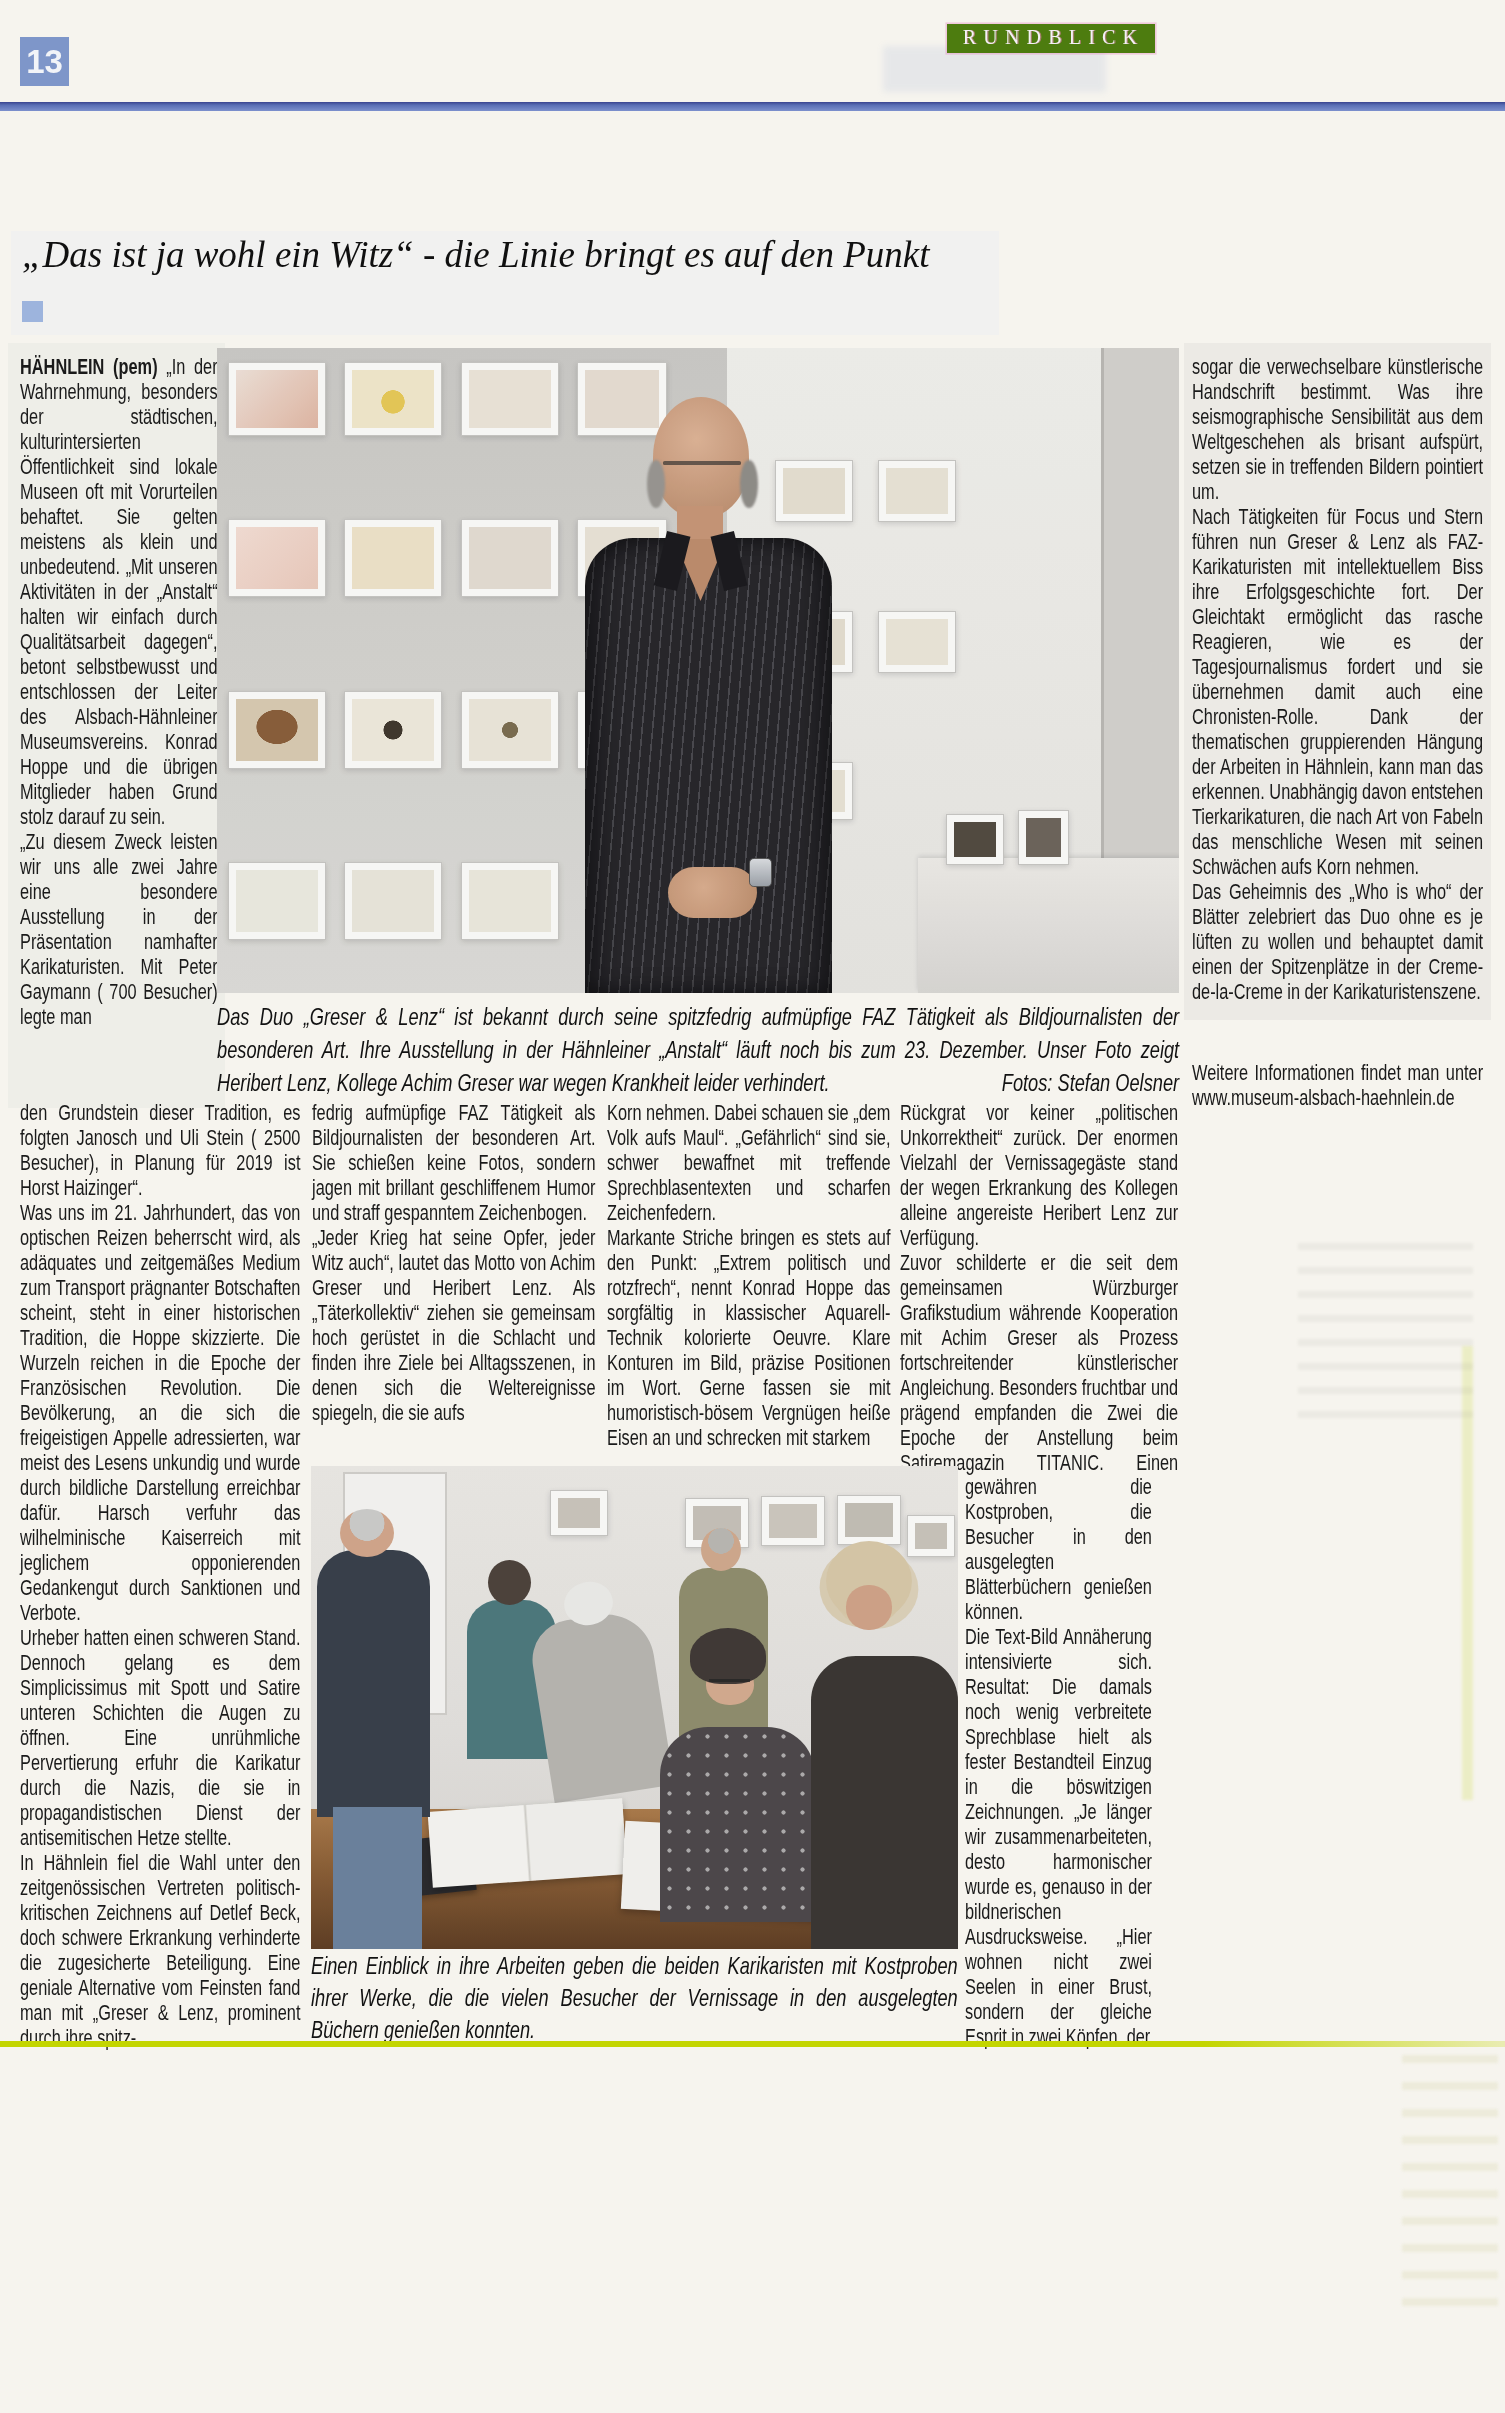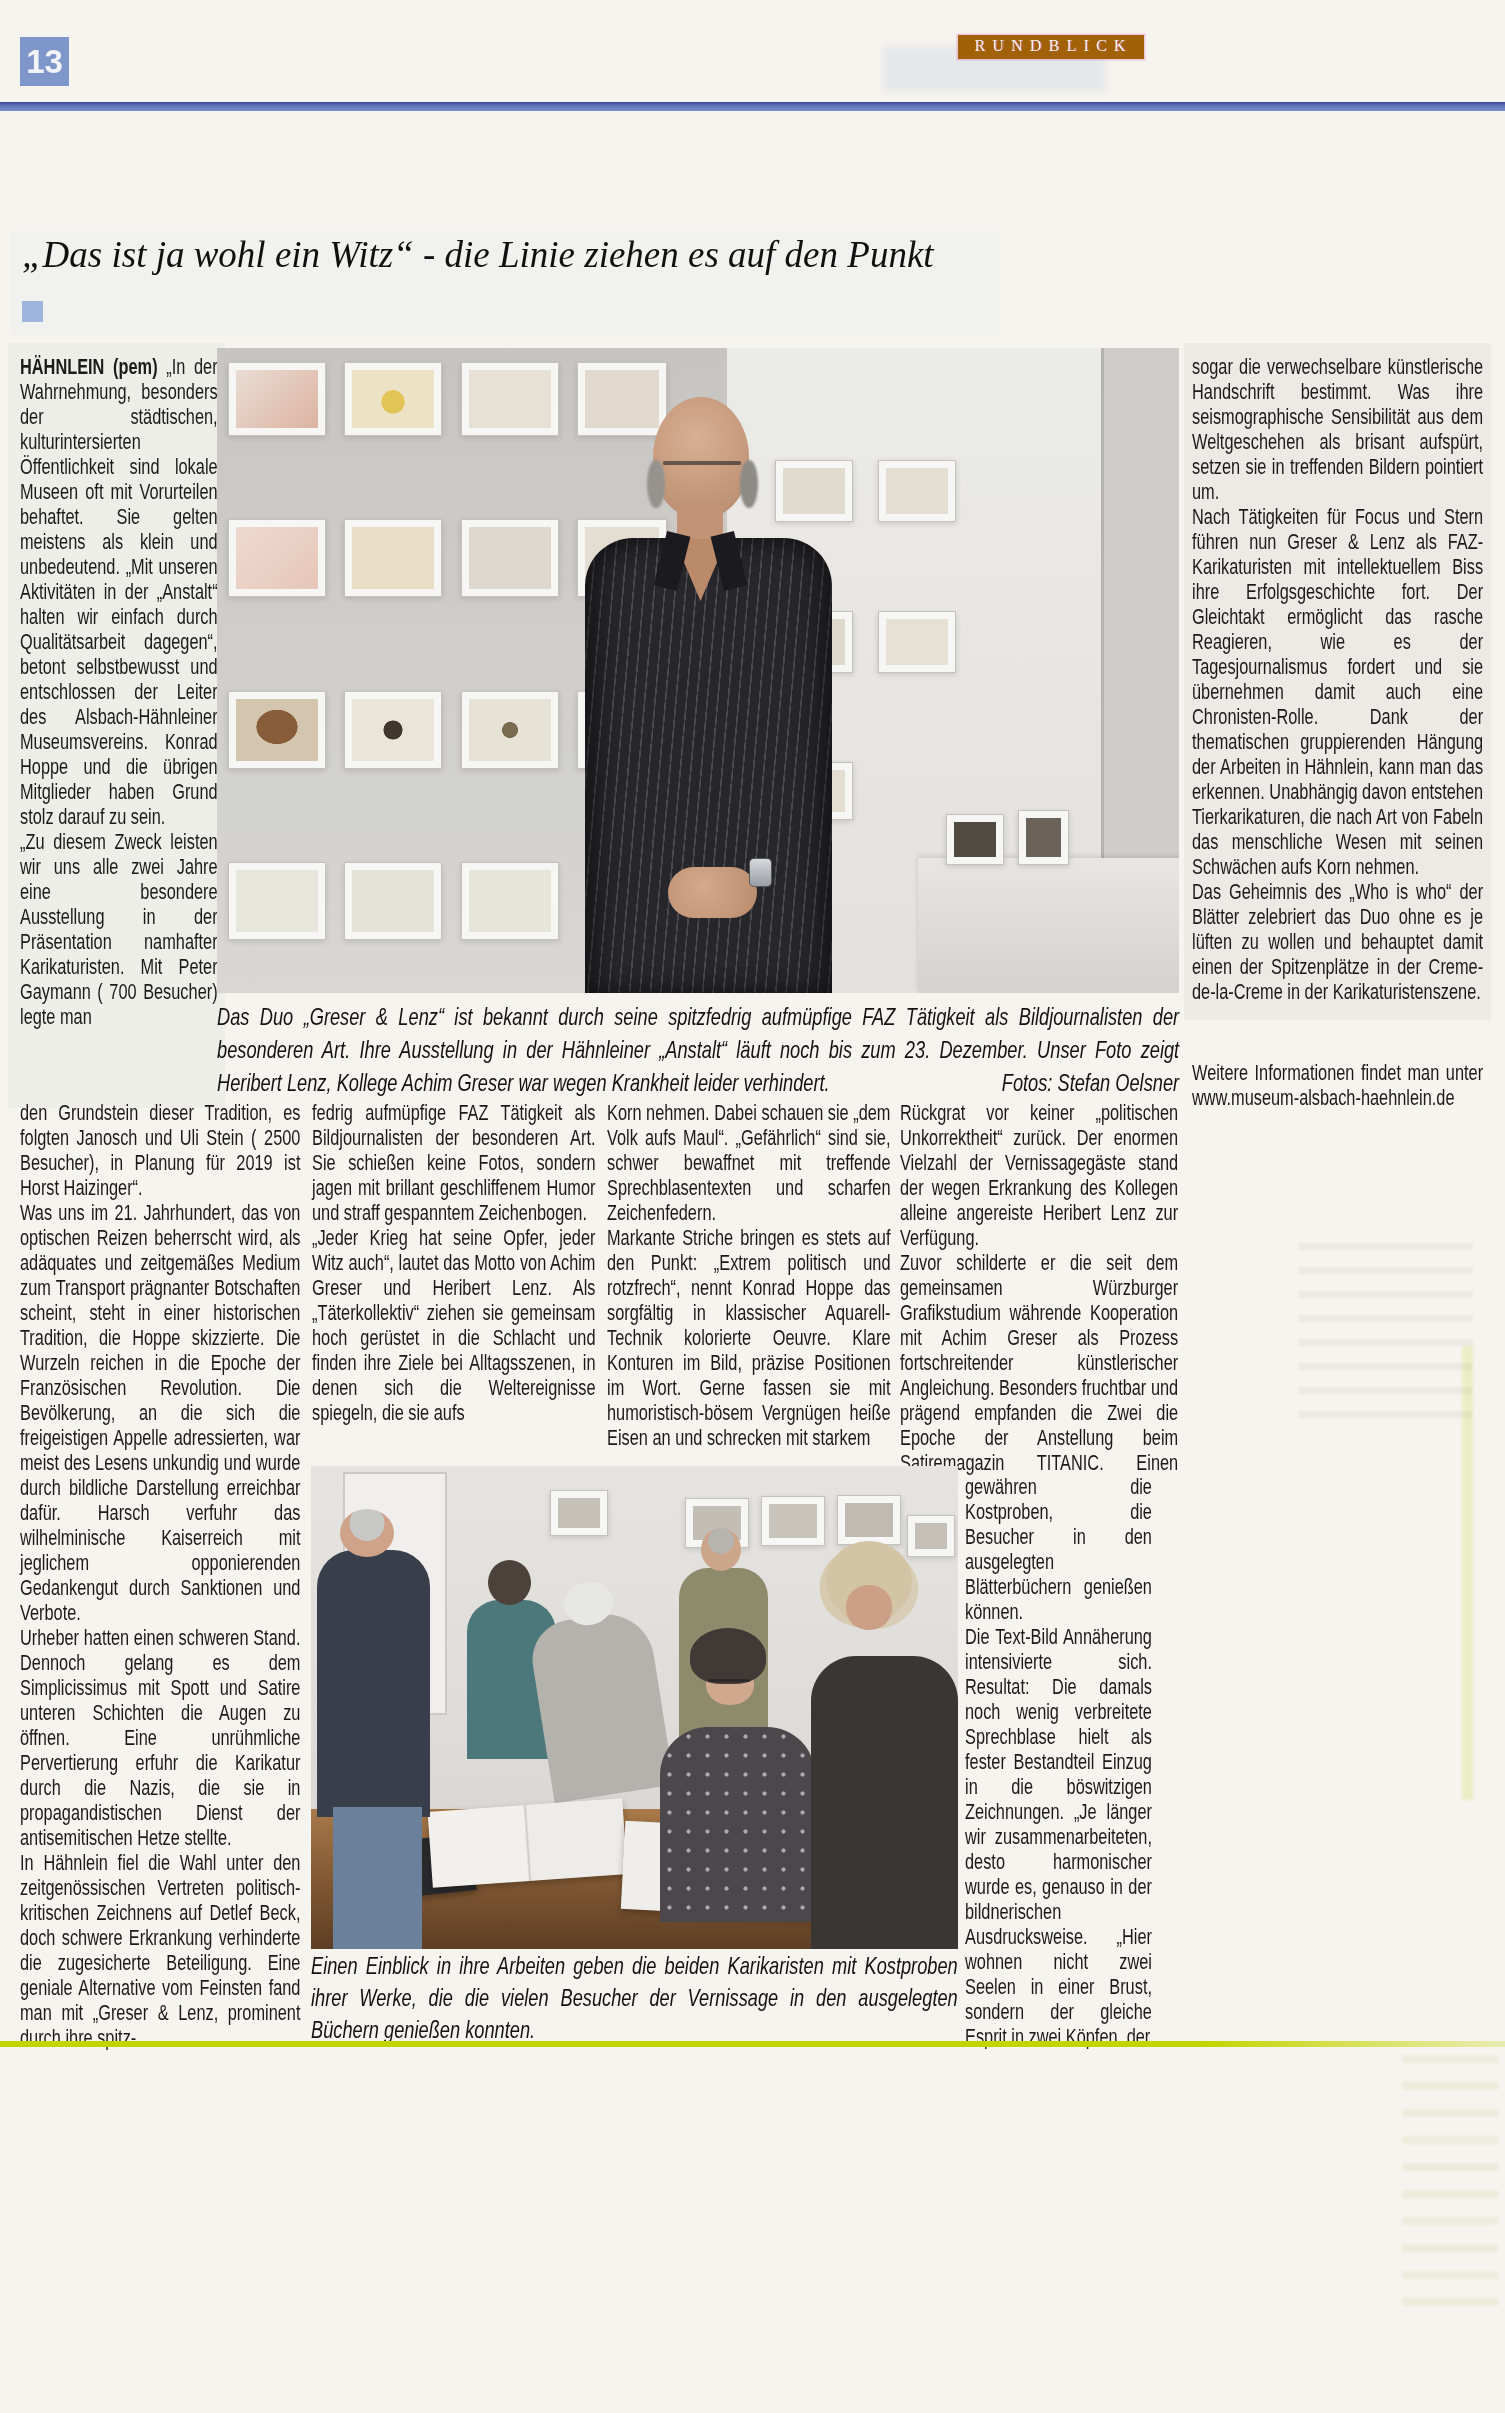--- a/index.html
+++ b/index.html
@@ -6,22 +6,22 @@
   .page{position:relative;width:1505px;height:2413px;background:#f6f4ee;overflow:hidden;
         font-family:"Liberation Sans",sans-serif;color:#161616;}
   .abs{position:absolute;}
   .tint{position:absolute;pointer-events:none;}
 
   
   .pagenum{position:absolute;left:20px;top:37px;width:49px;height:49px;background:#7e96c9;
            color:#f2f4f8;font-size:33px;font-weight:bold;display:flex;align-items:center;justify-content:center;}
   .masthead{position:absolute;left:868px;top:21px;width:366px;text-align:center;}
   .masthead .title{font-family:"Liberation Serif",serif;font-size:48px;letter-spacing:1.6px;color:#17171d;}
-  .rb-box{display:inline-block;margin-top:14px;background:#a16207;color:#f4f2f6;
-          font-family:"Liberation Serif",serif;font-size:16px;letter-spacing:7.2px;
+  .rb-box{display:inline-block;margin-top:3px;background:#4d7c0f;color:#f4f2f6;
+          font-family:"Liberation Serif",serif;font-size:20px;letter-spacing:7.2px;
           padding:2.4px 11px 4px 16px;box-shadow:0 0 0 1.6px rgba(226,120,182,.35);
           text-shadow:1.2px 0 0 rgba(240,130,190,.55);}
   .rule{position:absolute;left:0;top:102px;width:1505px;height:8.8px;
         background:linear-gradient(180deg,#39448f 0%,#5a6fb5 35%,#7d90cd 100%);}
 
   
   .headline{position:absolute;left:22px;top:233px;width:1195px;
             font-family:"Liberation Serif",serif;font-style:italic;font-size:37px;color:#101010;}
   .bullet{position:absolute;left:22px;top:301px;width:21px;height:21px;background:#9db4dd;}
   .subhead{position:absolute;left:61px;top:295px;width:1402px;font-size:25px;font-weight:bold;color:#0c0c0c;}
@@ -53,21 +53,21 @@
   <div class="tint" style="left:8px;top:343px;width:217px;height:765px;background:#eae9e5;opacity:.6;"></div>
   <div class="tint" style="left:1184px;top:343px;width:307px;height:677px;background:#e8e6e1;opacity:.7;"></div>
   <div class="tint" style="left:883px;top:46px;width:223px;height:46px;background:#8fa3cf;opacity:.15;filter:blur(3.2px);"></div>
 
   <div class="pagenum">13</div>
   <div class="masthead">
     <div class="rb-box">RUNDBLICK</div>
   </div>
   <div class="rule"></div>
 
-  <div class="headline">„Das ist ja wohl ein Witz“ - die Linie ziehen es auf den Punkt</div>
+  <div class="headline">„Das ist ja wohl ein Witz“ - die Linie bringt es auf den Punkt</div>
   <div class="bullet"></div>
 
   <div class="abs cond body-txt" style="left:20px;top:355px;width:260px;">
     <p><b>HÄHNLEIN</b>
       <b>(pem)</b>
       <span>„In der Wahrnehmung, besonders der städtischen, kulturintersierten Öffentlichkeit sind lokale Museen oft mit Vorurteilen behaftet. Sie gelten meistens als klein und unbedeutend. „Mit unseren Aktivitäten in der „Anstalt“ halten wir einfach durch Qualitätsarbeit dagegen“, betont selbstbewusst und entschlossen der Leiter des Alsbach-Hähnleiner Museumsvereins. Konrad Hoppe und die übrigen Mitglieder haben Grund stolz darauf zu sein.</span></p>
     <p>„Zu diesem Zweck leisten wir uns alle zwei Jahre eine besondere Ausstellung in der Präsentation namhafter Karikaturisten. Mit Peter Gaymann ( 700 Besucher) legte man</p>
   </div>
 
   <div class="photo" style="left:217px;top:348px;width:962px;height:645px;background:linear-gradient(105deg,#c7c6c2 0%,#d8d7d3 45%,#edecе8 72%,#e3e2de 100%);">

